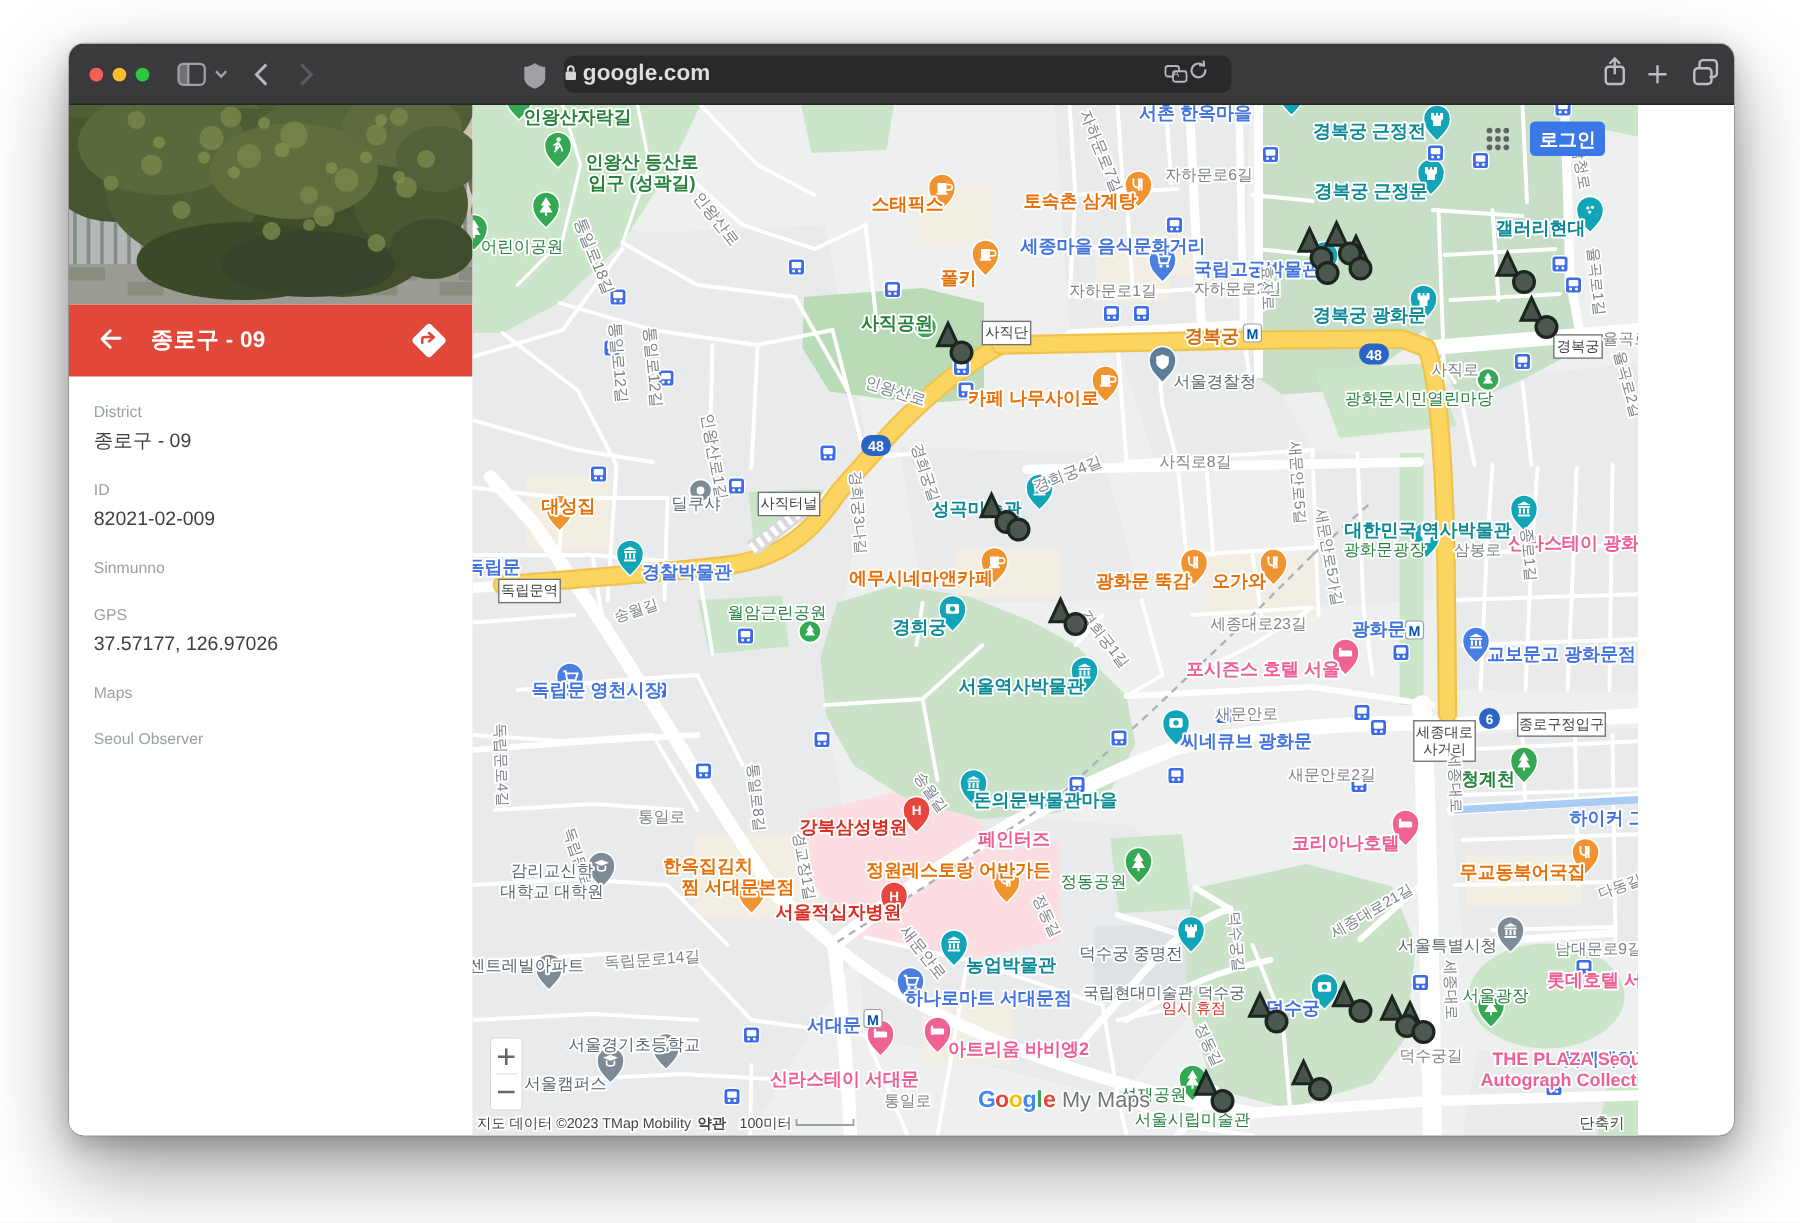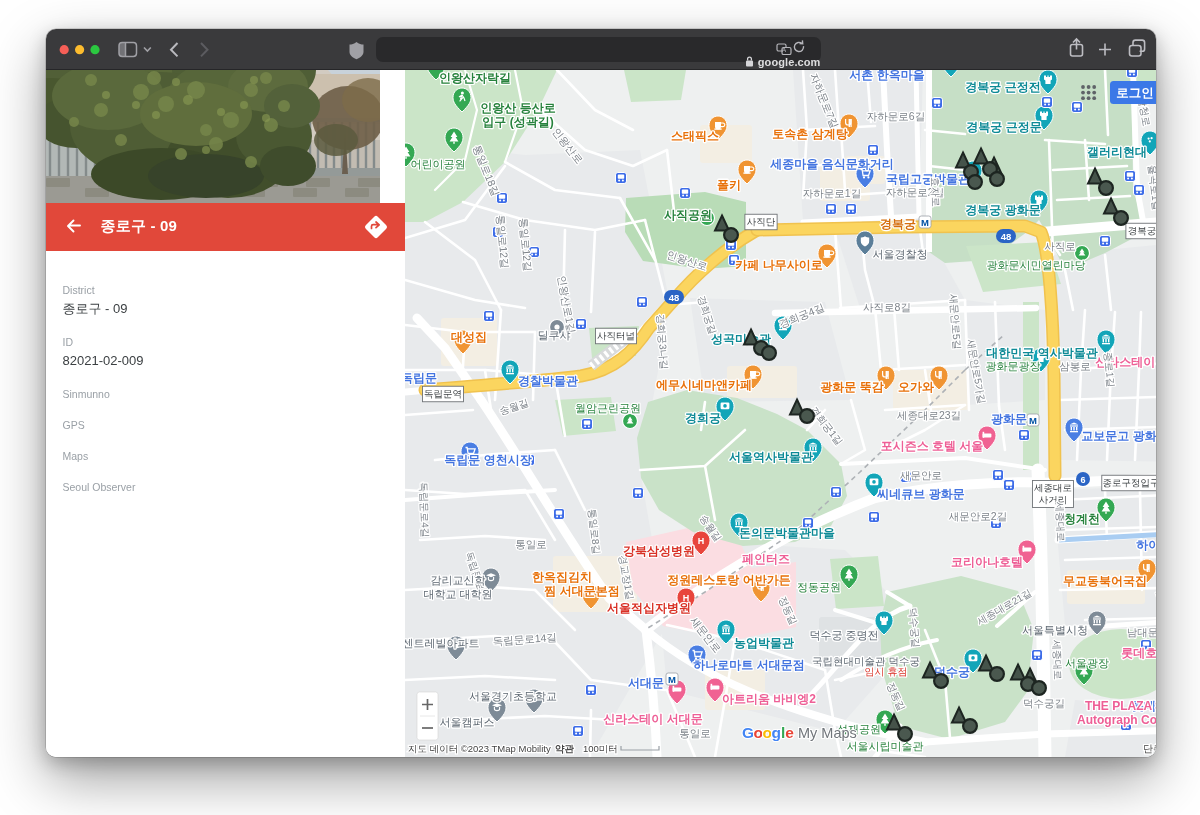--- a/index.html
+++ b/index.html
@@ -1,26 +1,26 @@
 <!DOCTYPE html>
 <html><head><meta charset="utf-8">
 <style>
 *{margin:0;padding:0;box-sizing:border-box}
 body{width:1200px;height:815px;background:#fff;font-family:"Liberation Sans",sans-serif;overflow:hidden;position:relative}
 .win{position:absolute;left:45.5px;top:29px;width:1110.5px;height:728px;border-radius:10px;background:#fff;
  box-shadow:0 22px 55px rgba(0,0,0,.38),0 6px 18px rgba(0,0,0,.22),0 0 0 .5px rgba(0,0,0,.25);overflow:hidden}
 .tbar{position:relative;height:41px;background:#3a3a3c;border-bottom:1px solid #262628}
 .urlbox{position:absolute;left:330px;top:8px;width:445px;height:25px;background:#29292b;border-radius:7px;color:#dededf}
-.urltext{position:absolute;width:100%;text-align:right;top:19px;font-size:11px;font-weight:bold;letter-spacing:.1px}
+.urltext{position:absolute;width:100%;text-align:left;top:3px;font-size:15px;font-weight:bold;letter-spacing:.1px}
 .content{position:absolute;top:41px;left:0;right:0;bottom:0;display:flex}
-.side{width:359px;height:100%;background:#fff;flex:none;position:relative}
+.side{width:269px;height:100%;background:#fff;flex:none;position:relative}
 .redbar{position:absolute;left:0;top:133px;width:100%;height:48px;background:#e1483a;color:#fff}
 .redbar .back{position:absolute;left:17px;top:13px}
 .redbar .ttl{position:absolute;left:55px;top:14px;font-size:15px;font-weight:bold;letter-spacing:.2px}
-.details{position:absolute;top:192px;left:0;right:0;padding:22px 0 0 17px;color:#212121}
+.details{position:absolute;top:177px;left:0;right:0;padding:22px 0 0 17px;color:#212121}
 .fld{margin-bottom:19px}
 .fld .lb{font-size:10.5px;color:#9aa0a6;margin-bottom:4px}
 .fld .vl{font-size:13px;color:#3c4043;line-height:17px}
 .map{position:relative;width:777px;height:100%;background:#eef0f0;overflow:hidden}
 </style></head>
 <body>
 <div class="win">
  <div class="tbar">
 <svg width="1110" height="41" viewBox="0 0 1110 41" style="display:block;position:absolute;top:0;left:0">
 <circle cx="18.2" cy="20.7" r="4.6" fill="#f65f57"></circle>
@@ -185,20 +185,21 @@
           </div>
       <div class="fld">
             <div class="lb">ID</div>
             <div class="vl">82021-02-009</div>
           </div>
       <div class="fld">
             <div class="lb">Sinmunno</div>
           </div>
       <div class="fld">
             <div class="lb">GPS</div>
+            <div class="vl">37.57177, 126.97026</div>
           </div>
       <div class="fld">
             <div class="lb">Maps</div>
           </div>
       <div class="fld">
             <div class="lb">Seoul Observer</div>
           </div>
     </div>
   </div>
   <div class="map">

